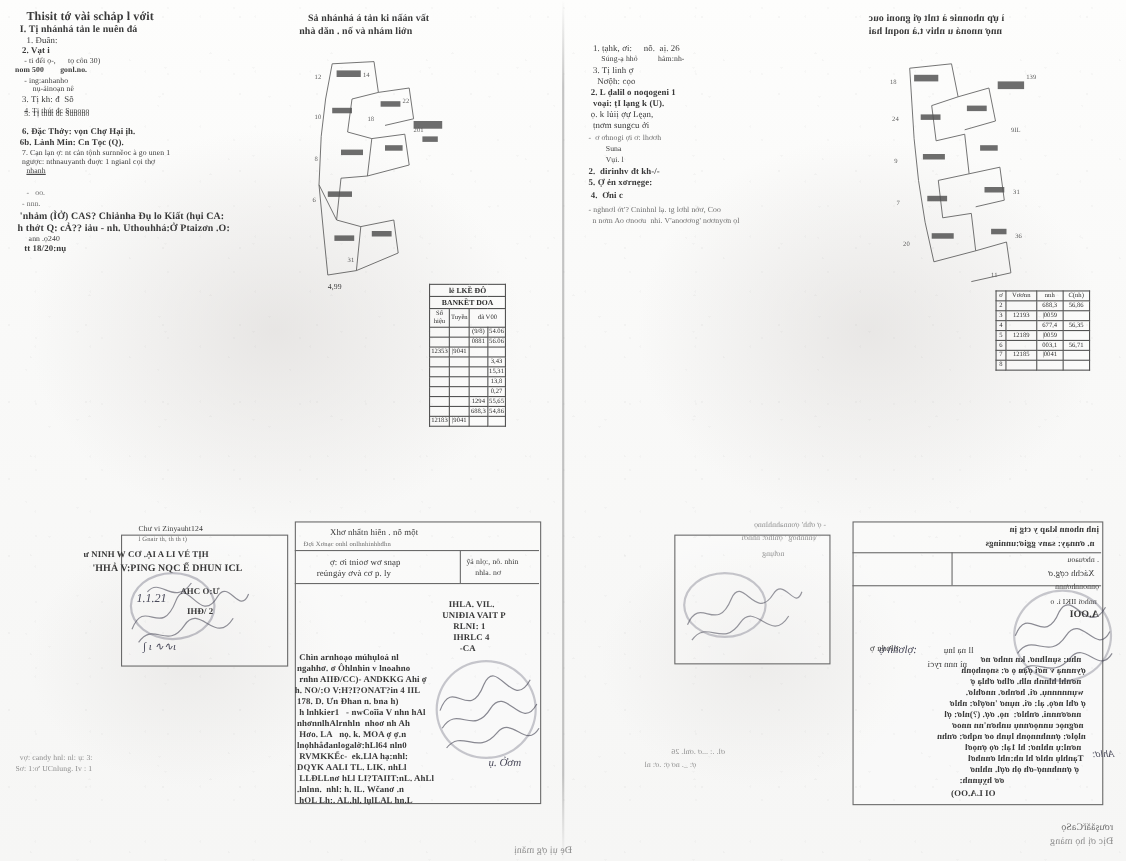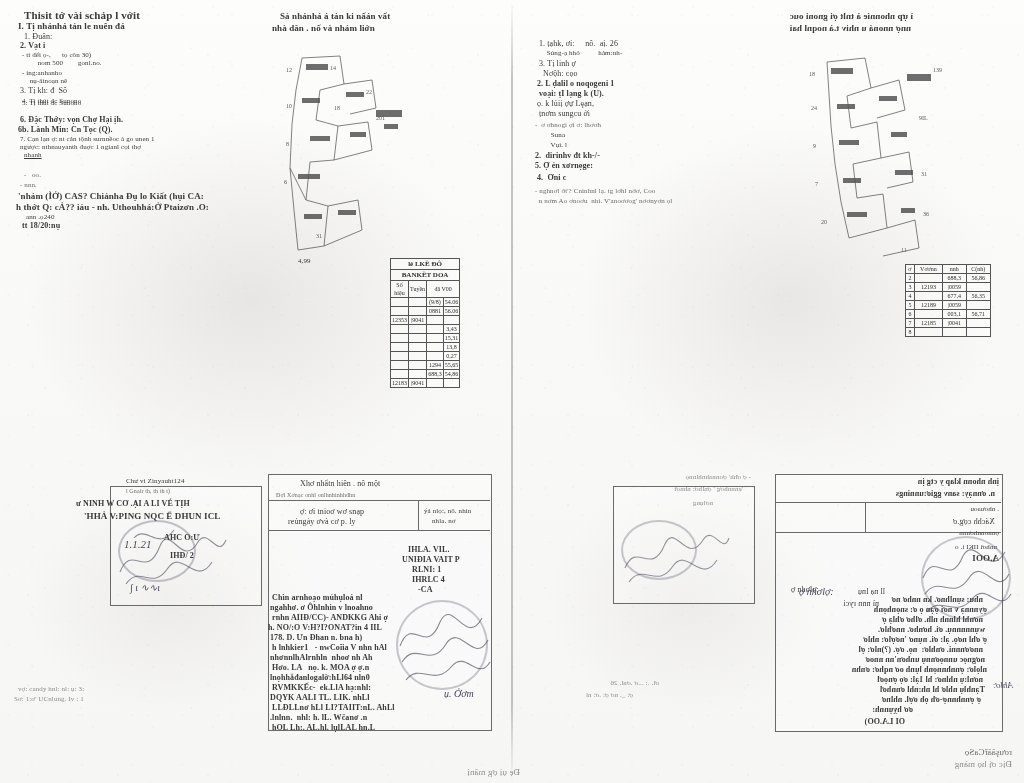--- a/index.html
+++ b/index.html
@@ -144,21 +144,21 @@
 <div class="page">
 
   <div class="half left">
 
     <div class="t sz11 b blur" style="left:24px; top:10px;">Thisit tớ vài schảp l vớit</div>
     <div class="t sz9 b blur" style="left:18px; top:22px;">I. Tị nhánhá tản le nuên đá</div>
 
     <div class="t sz8 blur" style="left:24px; top:33px;">1. Đuân:</div>
     <div class="t sz8 b blur" style="left:20px; top:42px;">2. Vạt i</div>
     <div class="t sz7 blur" style="left:22px; top:52px;">- ti đếi ọ-,      tọ côn 30)</div>
-    <div class="t sz7 blur" style="left:34px; top:60px;">  nom 500        gonl.no.</div>
+    <div class="t sz7 blur" style="left:10px; top:60px;font-weight:bold;">  nom 500        gonl.no.</div>
     <div class="t sz7 blur" style="left:22px; top:70px;">- ing:anhanho</div>
     <div class="t sz7 blur" style="left:26px; top:78px;">  nụ-ảinoạn nê</div>
     <div class="t sz8 blur" style="left:20px; top:87px;">3. Tị kh: đ  Sô</div>
     <div class="t sz7 blur" style="left:22px; top:98px;">4. Tị thút đc Sunono</div>
     <div class="t sz7 blur" style="left:22px; top:100px;">5. Tị thút đc Sunono</div>
     <div class="t sz8 b blur" style="left:20px; top:116px;">6. Đặc Thớy: vọn Chợ Hại ịh.</div>
     <div class="t sz8 b blur" style="left:18px; top:126px;">6b. Lành Min: Cn Tọc (Q).</div>
     <div class="t sz7 blur" style="left:20px; top:136px;">7. Cạn lạn ợ: nt cản tộnh surnnềoc à go unen 1</div>
     <div class="t sz7 blur" style="left:20px; top:144px;">ngược: nthnauyanth đuợc 1 ngianl cọi thợ</div>
     <div class="t sz7 blur" style="left:24px; top:152px;text-decoration:underline;">nhanh</div>

